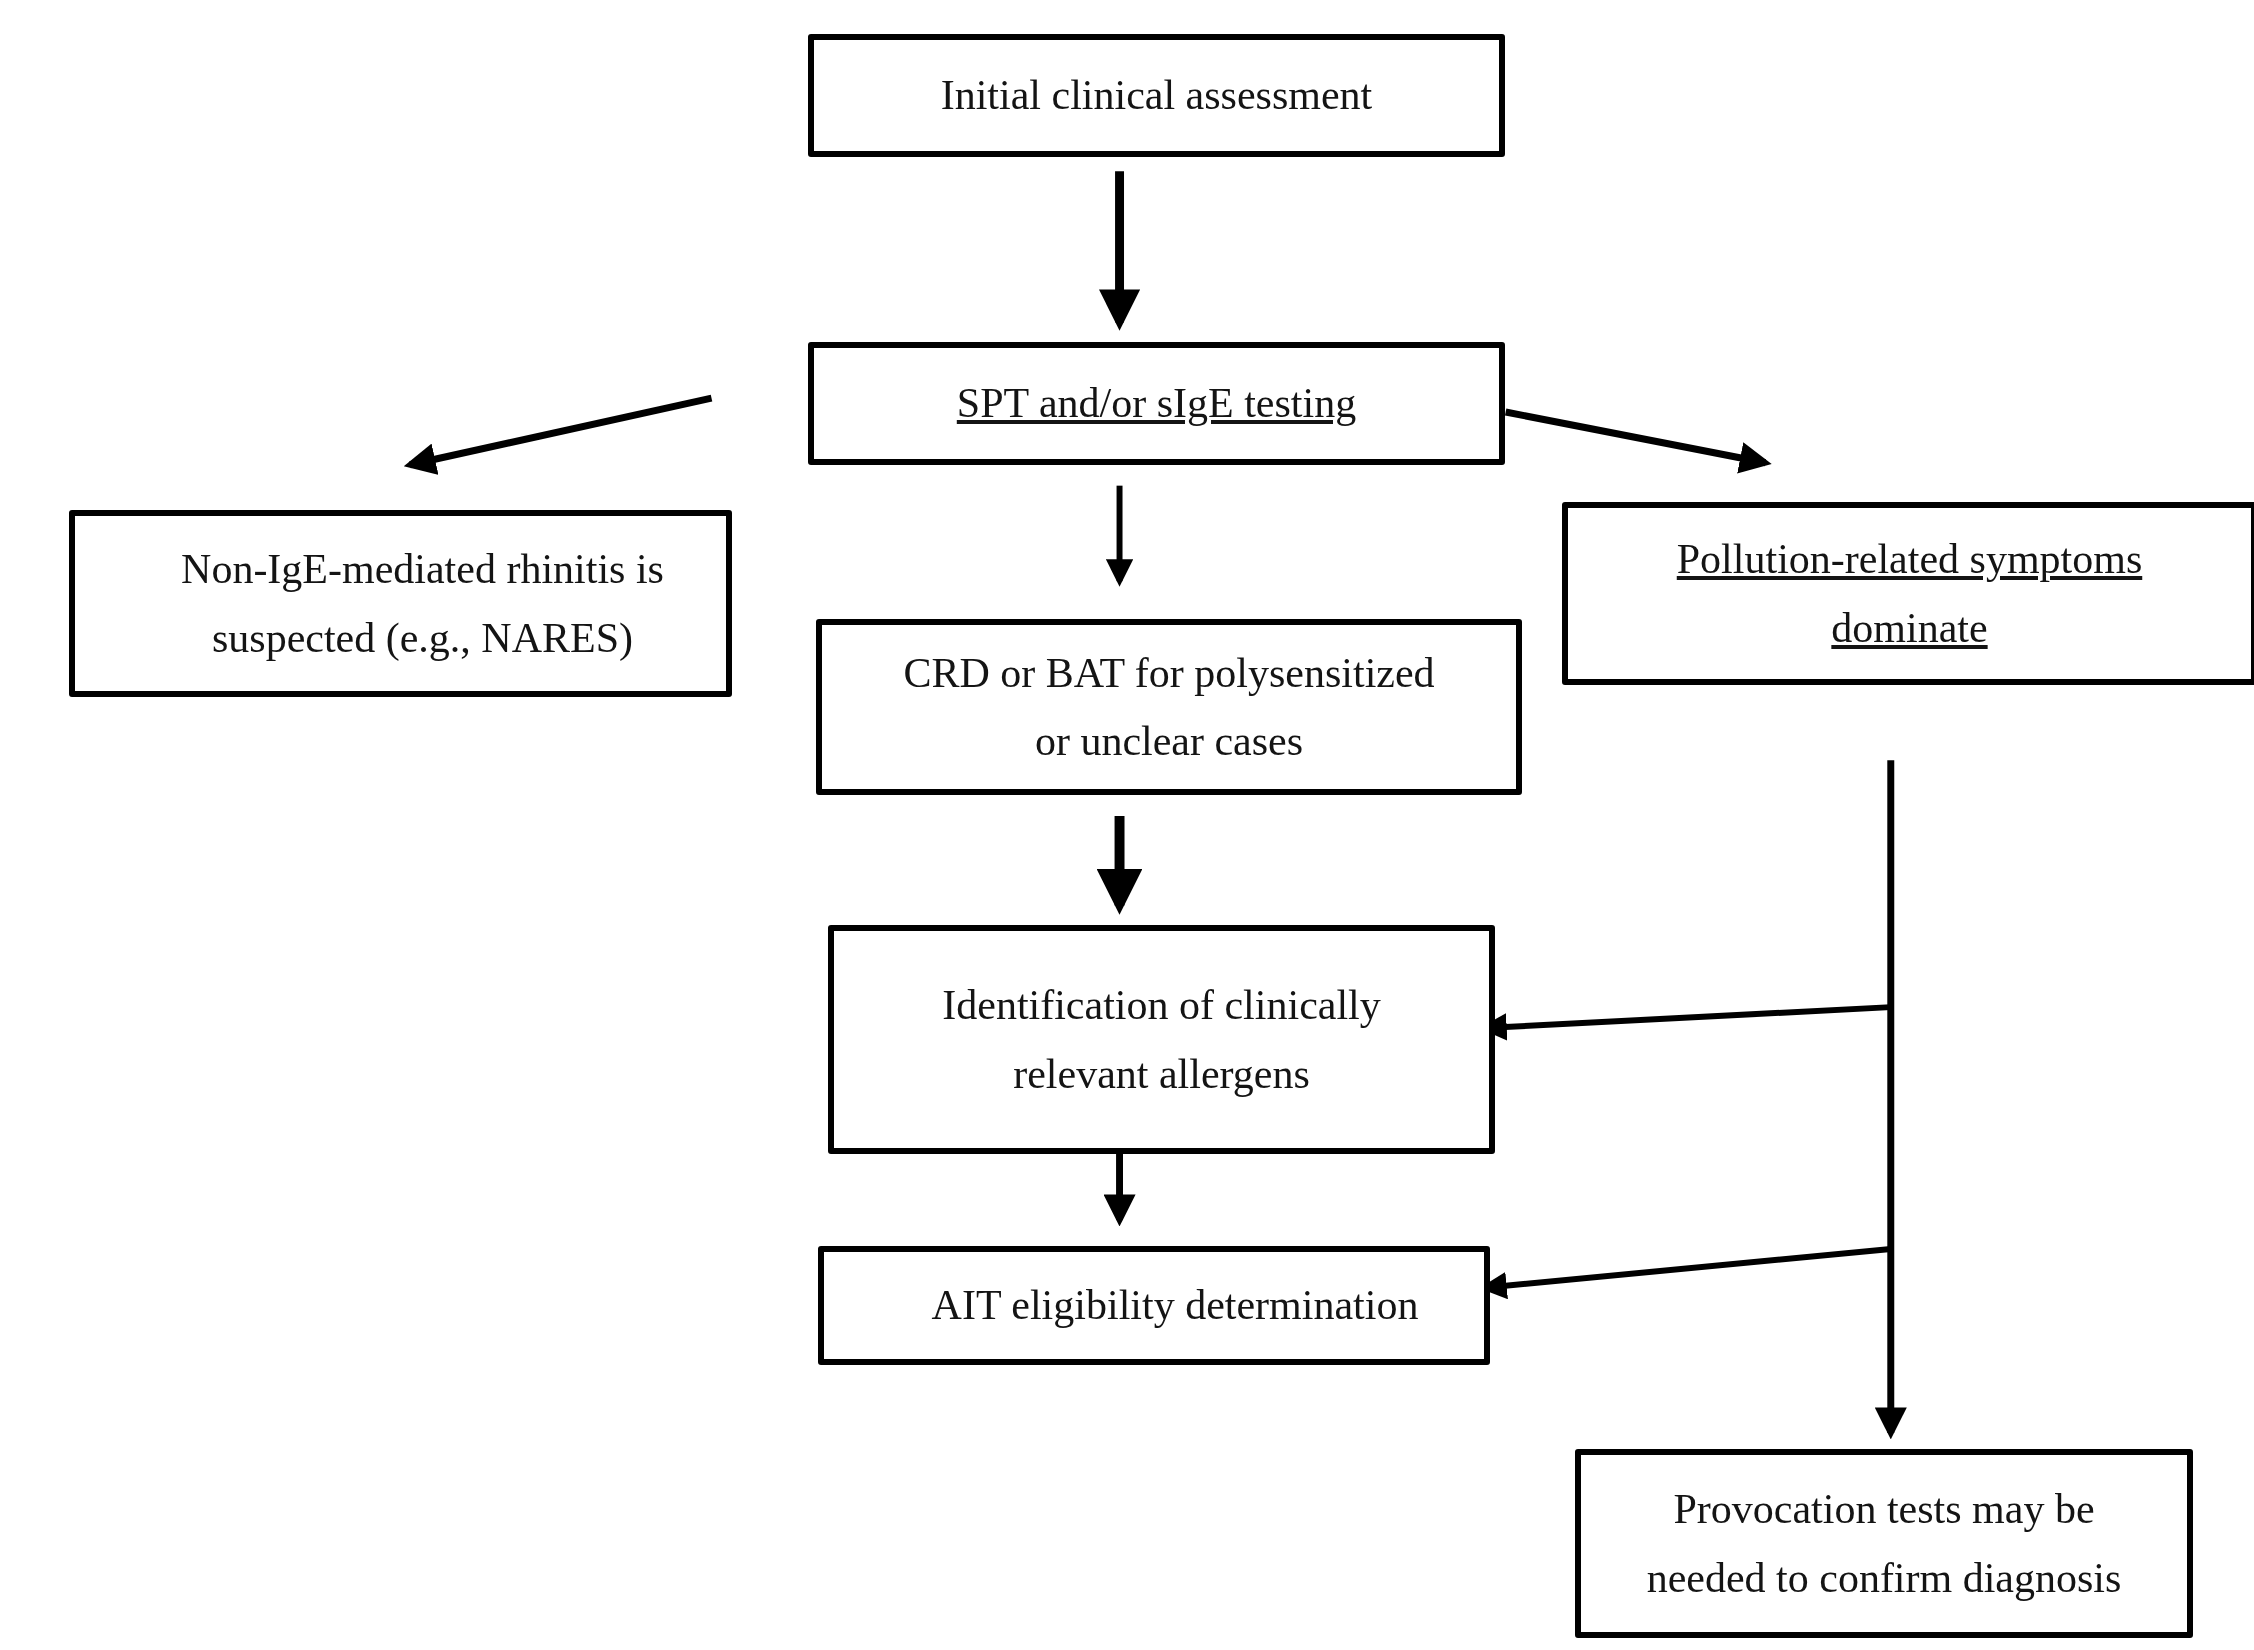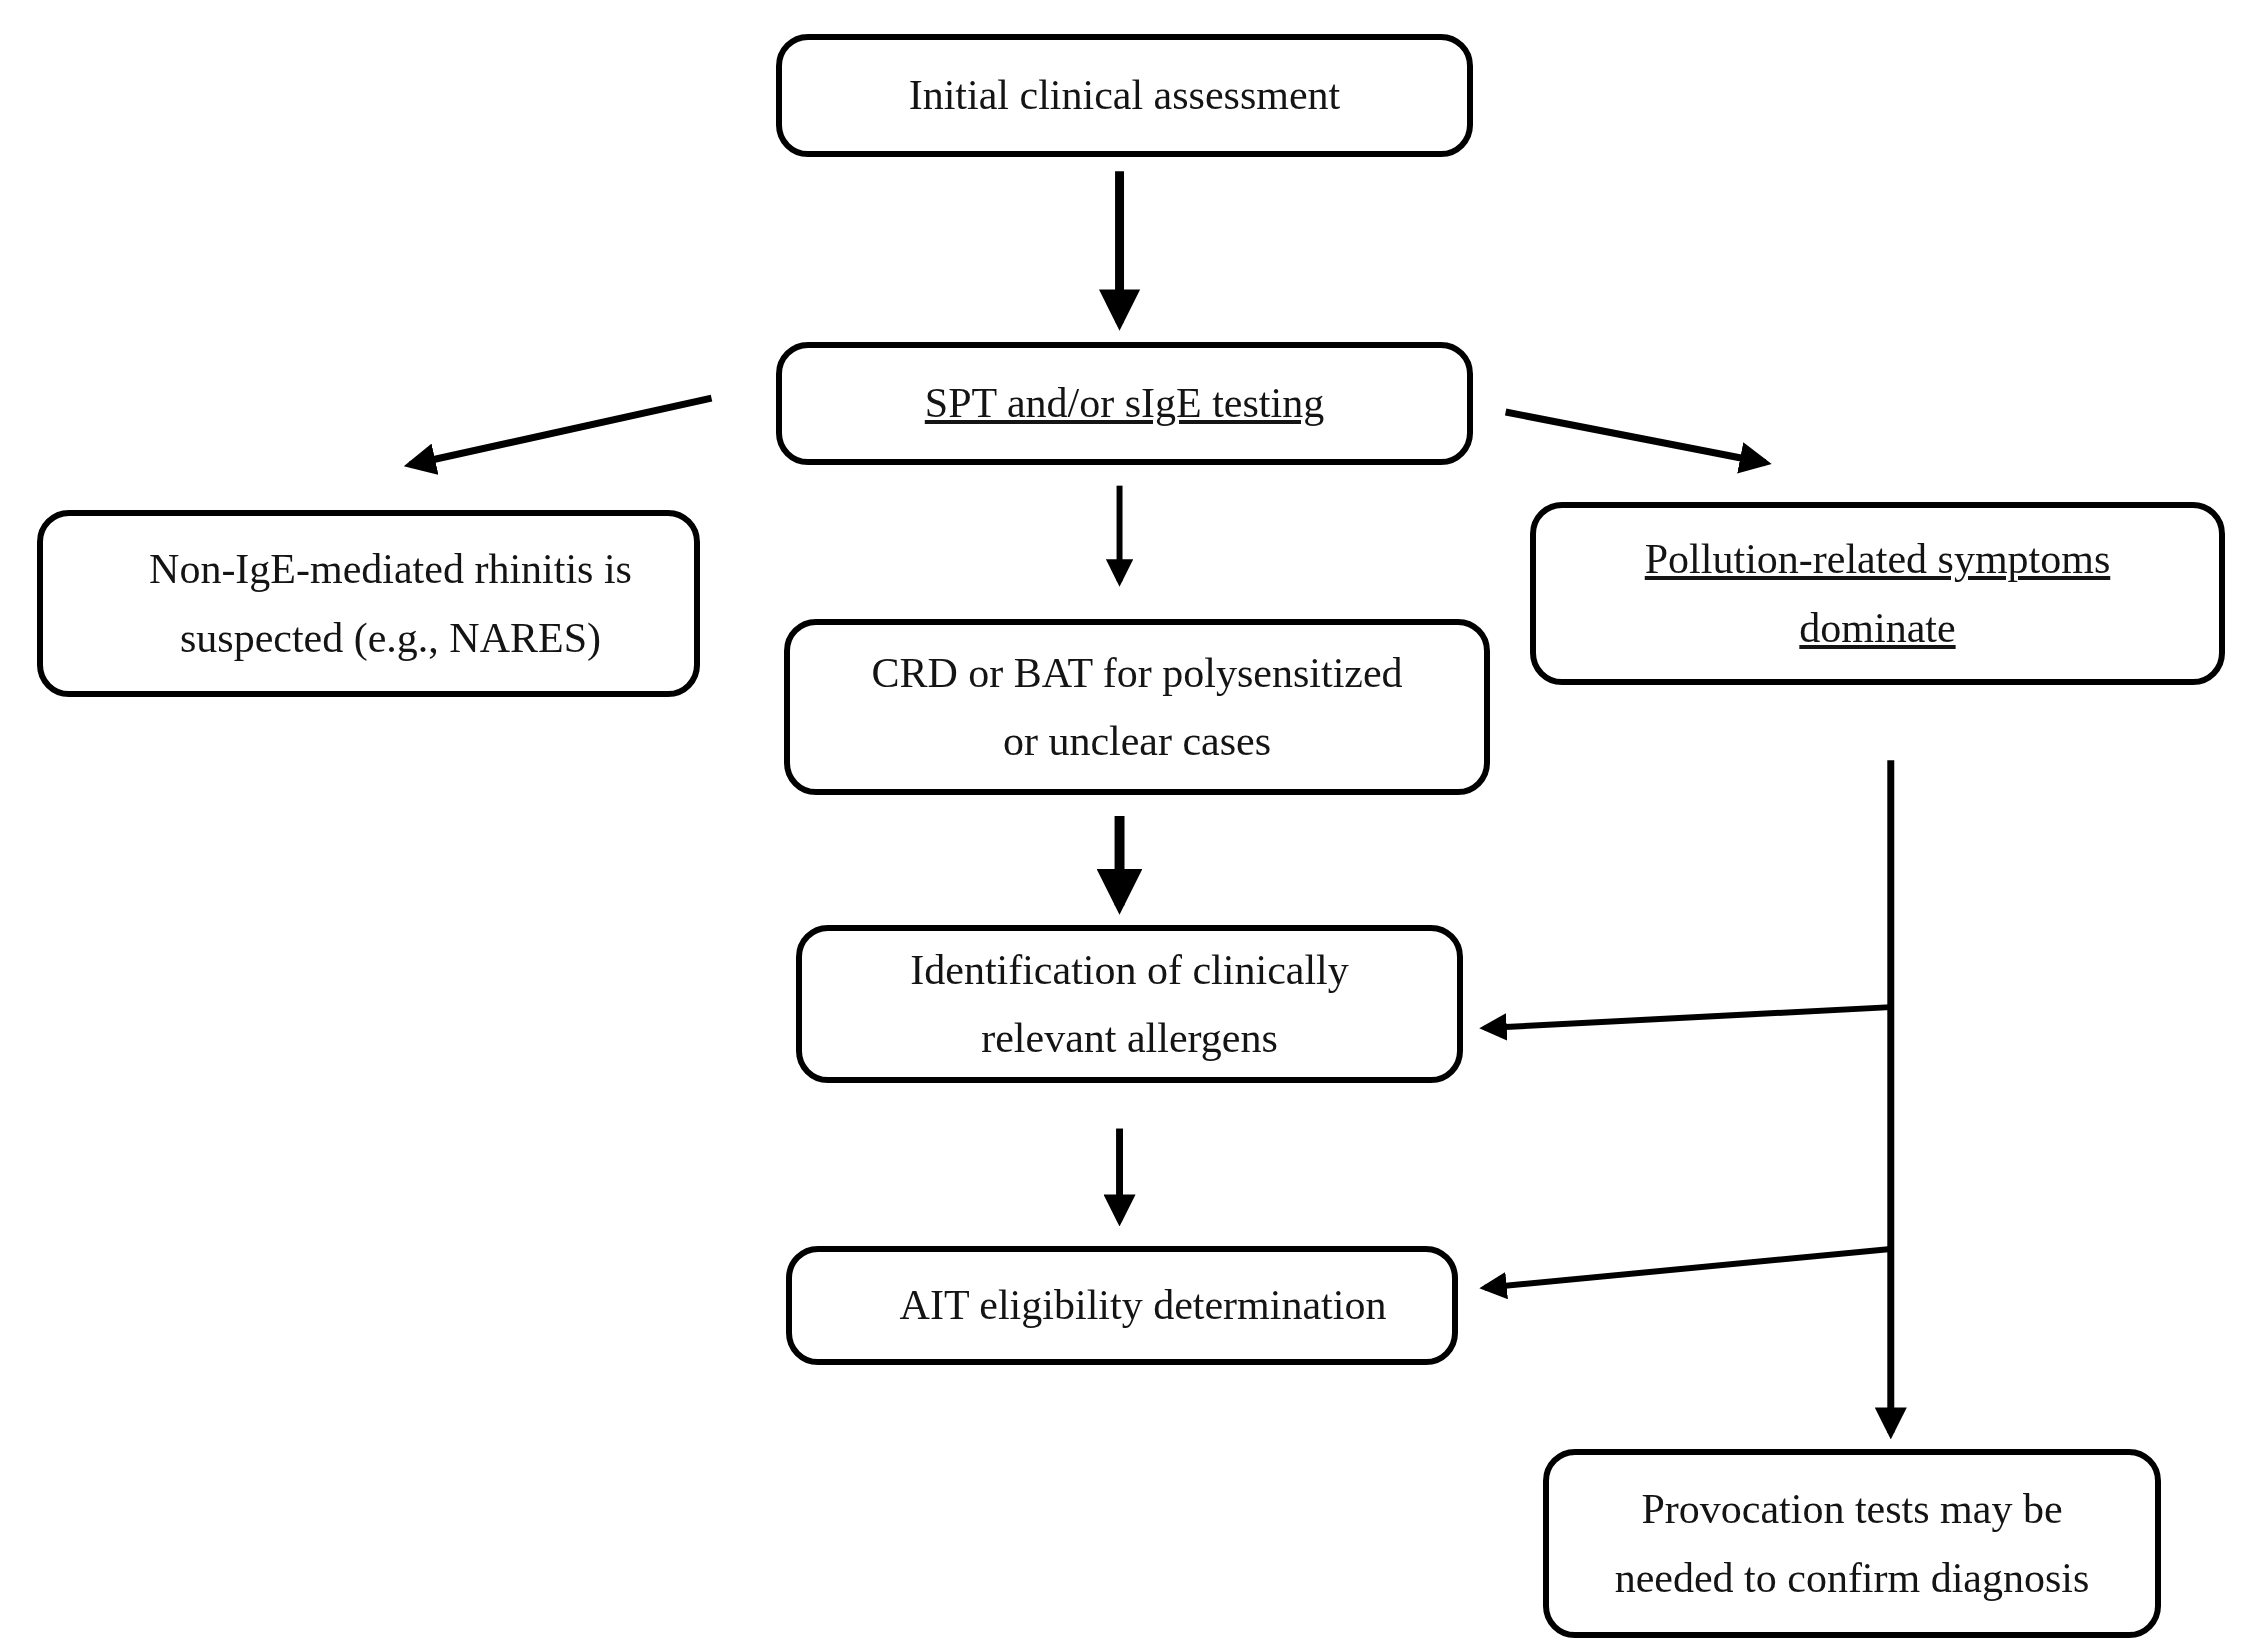--- a/index.html
+++ b/index.html
@@ -20,41 +20,42 @@
     left: 0;
     top: 0;
     width: 2255px;
     height: 1651px;
     pointer-events: none;
   }
   .node {
     position: absolute;
     box-sizing: border-box;
     border: 6px solid #000000;
-    border-radius: 32px;
+    border-radius: 3px;
     background: #ffffff;
     display: flex;
     align-items: center;
     justify-content: center;
     text-align: center;
     font-size: 42px;
     line-height: 1.62;
     color: #141414;
+    margin-left: 32px;
   }
   .node .label {
     white-space: pre-line;
     padding: 0 18px;
   }
   
   .n-initial        { left: 776px;  top: 34px;   width: 697px; height: 123px; }
   .n-spt            { left: 776px;  top: 342px;  width: 697px; height: 123px; text-decoration: underline; }
   .n-non-ige        { left: 37px;   top: 510px;  width: 663px; height: 187px; padding-left: 44px; }
   .n-pollution      { left: 1530px; top: 502px;  width: 695px; height: 183px; text-decoration: underline; }
   .n-crd            { left: 784px;  top: 619px;  width: 706px; height: 176px; }
-  .n-identification { left: 796px;  top: 925px;  width: 667px; height: 158px; }
+  .n-identification { left: 796px;  top: 925px;  width: 667px; height: 229px; }
   .n-ait            { left: 786px;  top: 1246px; width: 672px; height: 119px; padding-left: 42px; }
   .n-provocation    { left: 1543px; top: 1449px; width: 618px; height: 189px; }
 </style>
 </head>
 <body>
 
 <div class="canvas">
 
   <svg class="edges" viewBox="0 0 2266 1659" xmlns="http://www.w3.org/2000/svg">
     <defs>

